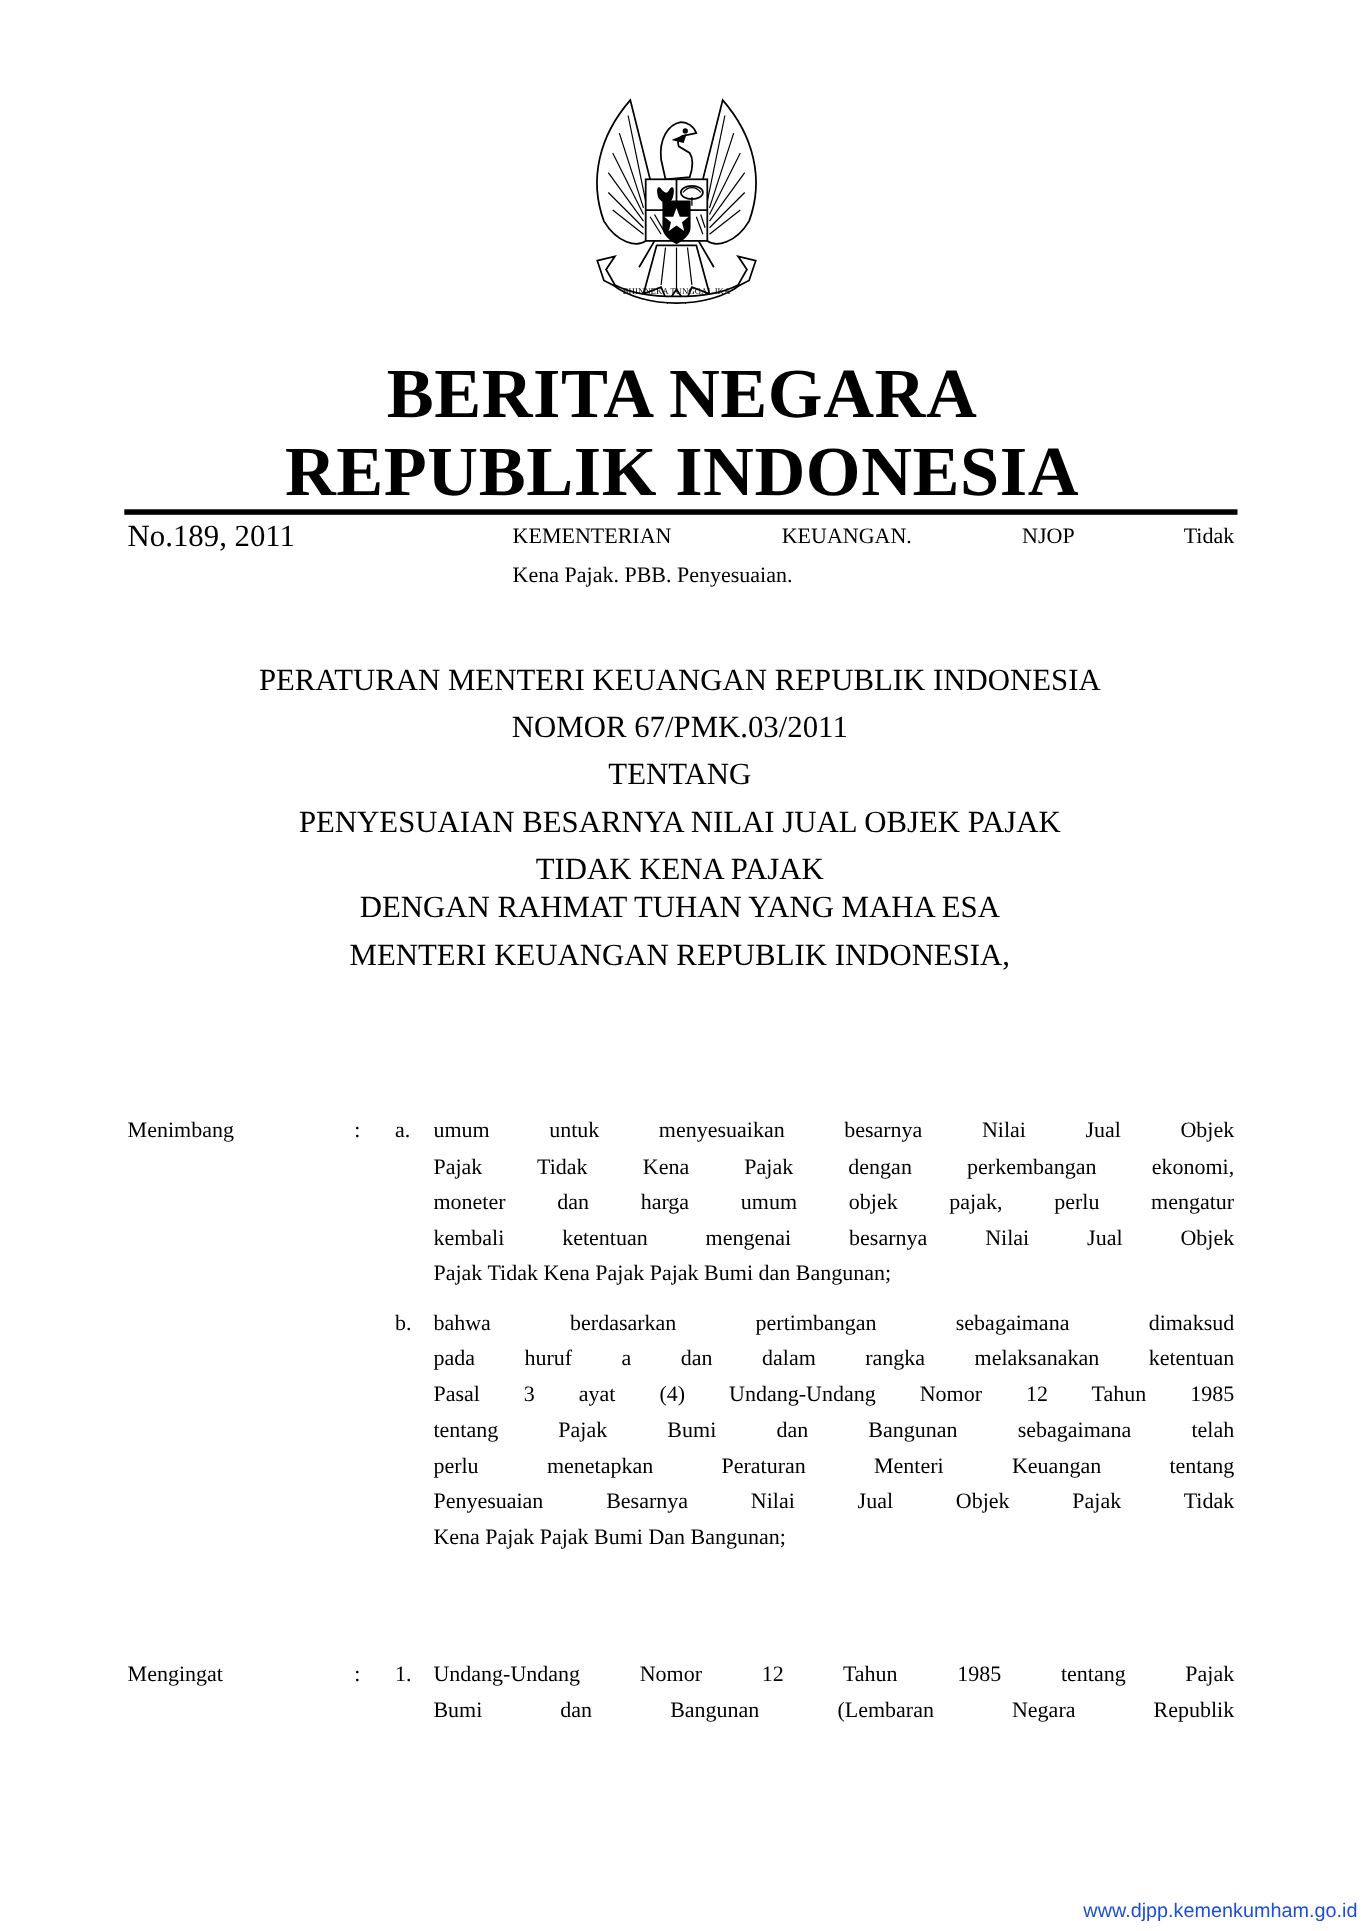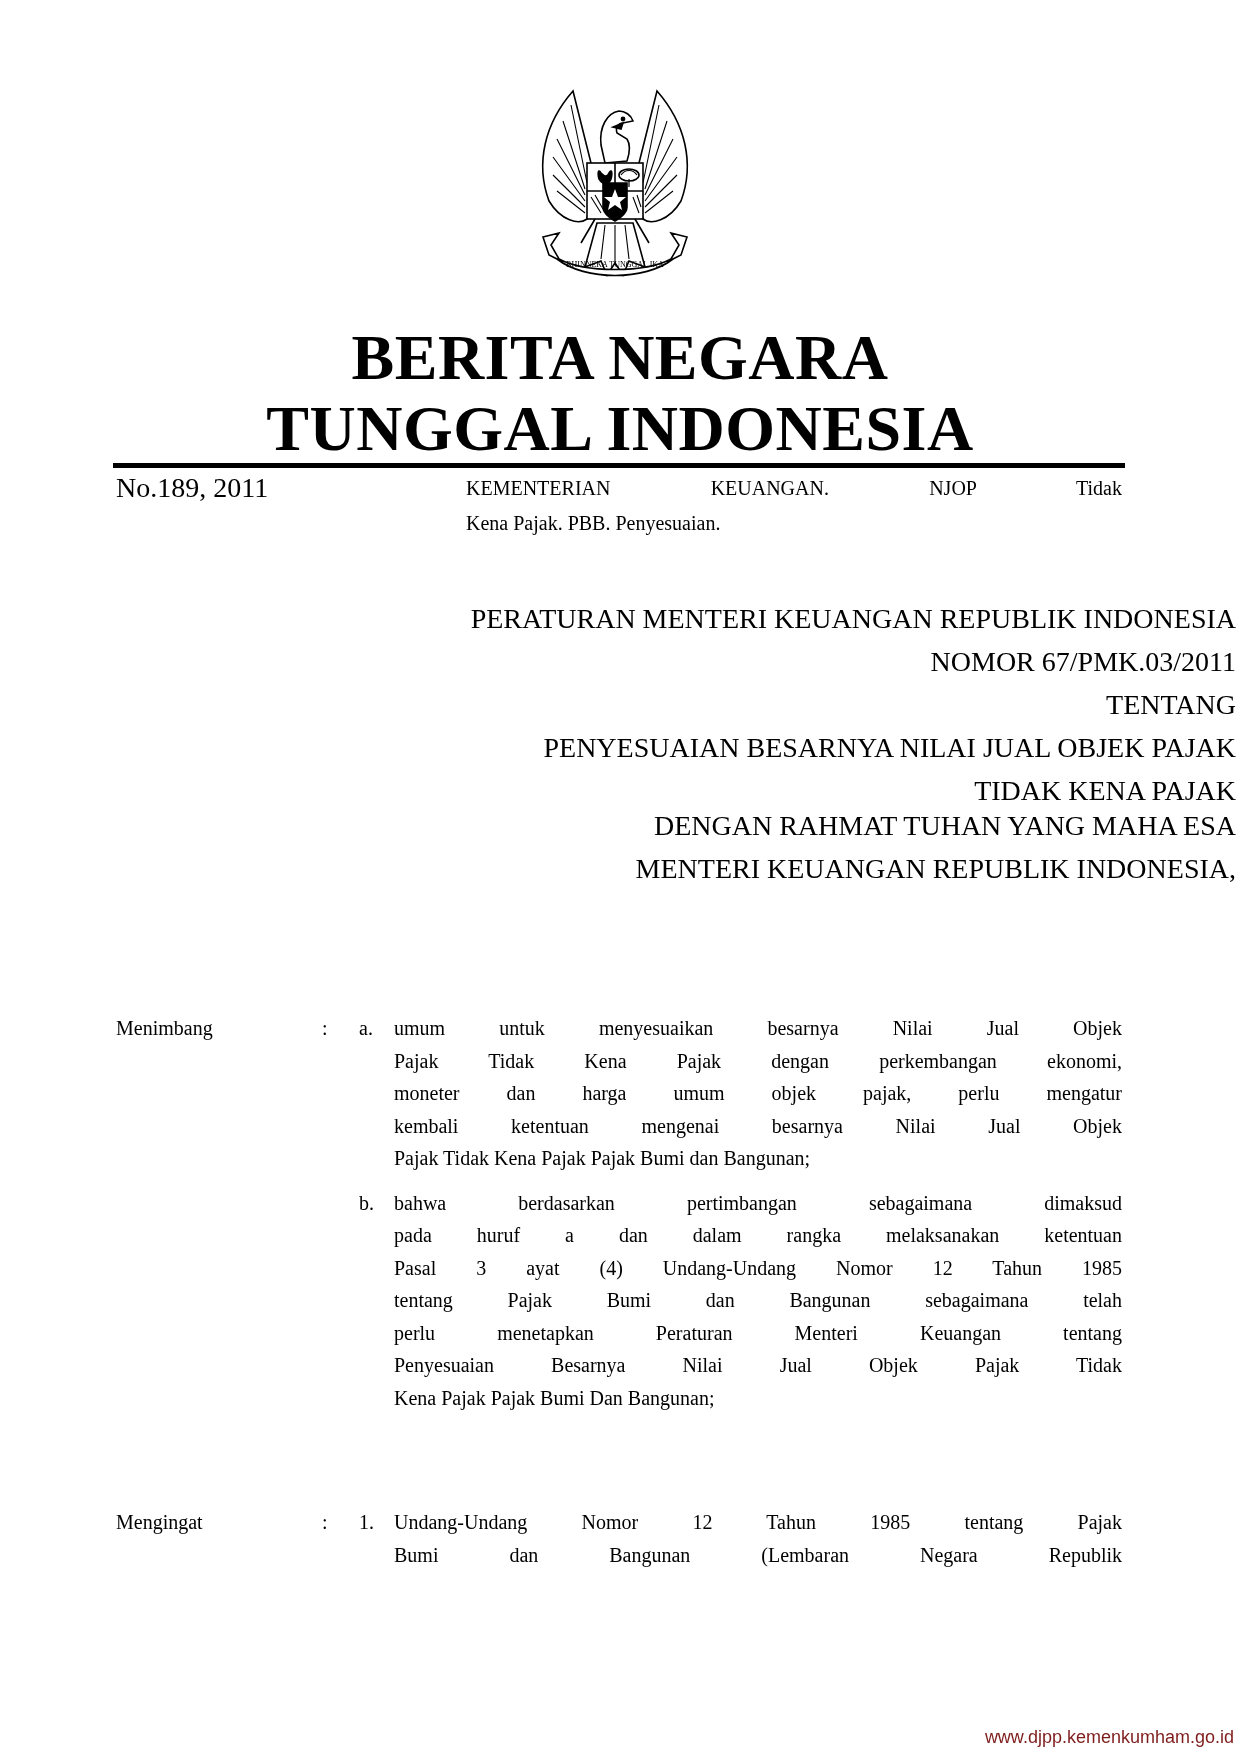--- a/index.html
+++ b/index.html
@@ -11,39 +11,39 @@
   .masthead { position: absolute; left: 0; width: 1240px; text-align: center; font-weight: bold; font-size: 64px; line-height: 1; letter-spacing: 0.5px; }
   .mh1 { top: 326px; }
   .mh2 { top: 397px; }
 
   .rule { position: absolute; left: 113px; top: 463px; width: 1012px; height: 5px; background: #000; }
 
   .gazette-no { position: absolute; left: 116px; top: 471px; font-size: 28px; line-height: 34px; }
   .gazette-subject { position: absolute; left: 466px; top: 471px; width: 656px; font-size: 20px; line-height: 35px; text-align: justify; text-align-last: left; }
   .gazette-subject .line1 { display: block; text-align: justify; text-align-last: justify; }
 
-  .title-block { position: absolute; left: 0; width: 1236px; text-align: right; font-size: 28px; }
+  .title-block { position: absolute; left: 0; width: 1236px; text-align: center; font-size: 28px; }
   .title-block div { line-height: 43px; }
   .tb1 { top: 597px; }
   .tb2 { top: 804px; }
 
   .clause { position: absolute; left: 116px; width: 1006px; font-size: 20px; line-height: 32.5px; }
   .clause .label { position: absolute; left: 0; top: 0; }
   .clause .colon { position: absolute; left: 206px; top: 0; }
   .clause .item { position: relative; margin-left: 245px; }
   .clause .marker { position: absolute; left: -2px; top: 0; }
   .clause .text { margin-left: 33px; text-align: justify; }
   .clause .text span { display: block; text-align: justify; text-align-last: justify; }
   .clause .text span.last { text-align-last: left; }
 
   .c1 { top: 1012px; }
   .c1 .item-b { margin-top: 12px; }
   .c2 { top: 1506px; }
 
-  .footer-url { position: absolute; right: 6px; top: 1727px; font-family: "Liberation Sans", "DejaVu Sans", sans-serif; font-size: 18px; color: #7f1d1d; }
+  .footer-url { position: absolute; right: 6px; top: 1727px; font-family: "Liberation Sans", "DejaVu Sans", sans-serif; font-size: 18px; color: #1d4ed8; }
 </style>
 </head>
 <body>
 
 <div class="emblem">
   <svg width="200" height="212" viewBox="0 0 200 212" fill="none" stroke="#000" stroke-width="1.6">
 
     <path d="M58 8 C30 40 20 80 34 118 C46 138 64 142 72 136 L80 96 Z" fill="#fff"></path>
     <path d="M56 22 L72 100 M48 38 L70 106 M42 56 L70 112 M38 74 L70 118 M38 92 L70 124 M42 108 L70 130" stroke-width="1.1"></path>
 
@@ -70,21 +70,21 @@
     <path d="M90 142 L86 176 M100 142 L100 182 M110 142 L114 176" stroke-width="1.1"></path>
 
     <path d="M80 136 L66 160 M120 136 L134 160"></path>
 
     <path d="M28 154 L44 150 L36 162 L44 176 C70 190 130 190 156 176 L164 162 L156 150 L172 154 L166 172 L158 176 C130 198 70 198 42 176 L34 172 Z" fill="#fff"></path>
     <text x="100" y="184" font-size="8" text-anchor="middle" font-family="Liberation Serif, serif" fill="#000" stroke="none">BHINNEKA TUNGGAL IKA</text>
   </svg>
 </div>
 
 <div class="masthead mh1 serif">BERITA NEGARA</div>
-<div class="masthead mh2 serif">TUNGGAL INDONESIA</div>
+<div class="masthead mh2 serif">REPUBLIK INDONESIA</div>
 
 <div class="rule"></div>
 
 <div class="gazette-no serif">No.189, 2011</div>
 <div class="gazette-subject serif">
   <span class="line1">KEMENTERIAN KEUANGAN. NJOP Tidak</span>
   <span>Kena Pajak. PBB. Penyesuaian.</span>
 </div>
 
 <div class="title-block tb1 serif">

